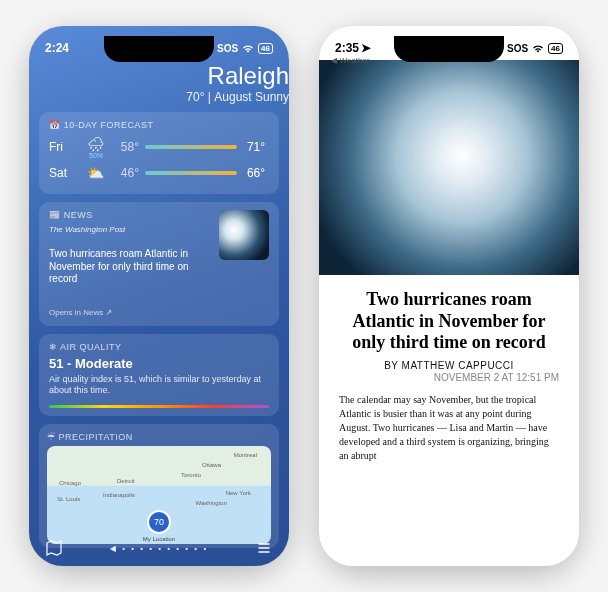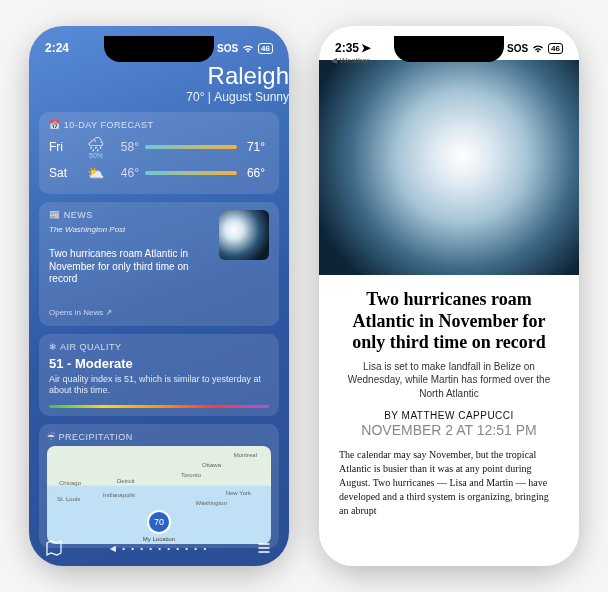--- a/index.html
+++ b/index.html
@@ -39,21 +39,21 @@
   .bottom-bar{position:absolute;bottom:0;left:0;right:0;height:36px;display:flex;justify-content:space-between;align-items:center;padding:0 16px;color:#fff;}
   .dots{font-size:8px;letter-spacing:2px;opacity:.9;}
   
   .white-screen{background:#fff;height:100%;display:flex;flex-direction:column;}
   .back-pill{position:absolute;top:30px;left:12px;font-size:8px;color:#555;}
   .hero{height:215px;background:radial-gradient(circle at 55% 45%,#fff 0%,#dfeaf2 15%,#a7c5d6 35%,#3e6a88 60%,#0d2437 85%);margin-top:0;}
   .article{padding:10px 20px 0;text-align:center;}
   .headline{font-family:Georgia,'Times New Roman',serif;font-size:18px;font-weight:700;line-height:1.2;margin:4px 0 6px;}
   .subhead{font-size:10px;color:#333;line-height:1.35;margin-bottom:10px;}
   .byline{font-size:10px;font-weight:400;letter-spacing:.5px;color:#111;}
-  .dateline{font-size:14px;color:#888;margin-top:1px;margin-bottom:10px;}
+  .dateline{font-size:10px;color:#888;margin-top:1px;margin-bottom:10px;text-align:right;}
   .body{font-family:Georgia,serif;font-size:10px;text-align:left;line-height:1.4;color:#111;}
   svg{display:block;}
 </style>
 </head>
 <body>
 
 <div class="phones">
 
   <div class="phone">
     <div class="notch"></div>
@@ -177,21 +177,20 @@
             <span style="border:1px solid #000;border-radius:3px;padding:0 2px;font-size:8px;">46</span>
           </span>
         </div>
 
         <div class="back-pill">◀ Weather</div>
 
         <div class="hero"></div>
 
         <div class="article">
           <div class="headline">Two hurricanes roam Atlantic in November for only third time on record</div>
-          <div class="subhead">Lisa is set to make landfall in Belize on Wednesday, while Martin has formed over the North Atlantic</div>
           <div class="byline">BY MATTHEW CAPPUCCI</div>
           <div class="dateline">NOVEMBER 2 AT 12:51 PM</div>
           <div class="body">The calendar may say November, but the tropical Atlantic is busier than it was at any point during August. Two hurricanes — Lisa and Martin — have developed and a third system is organizing, bringing an abrupt</div>
         </div>
 
       </div>
     </div>
   </div>
 
 </div>

